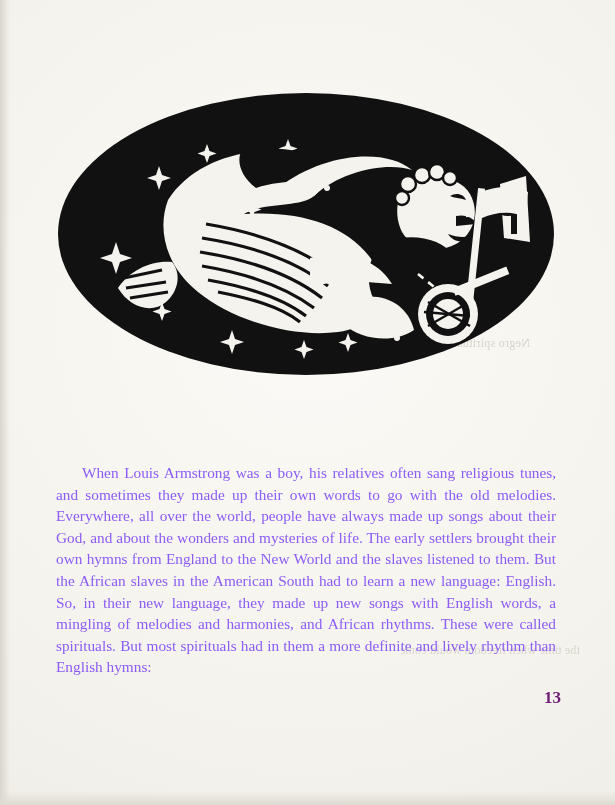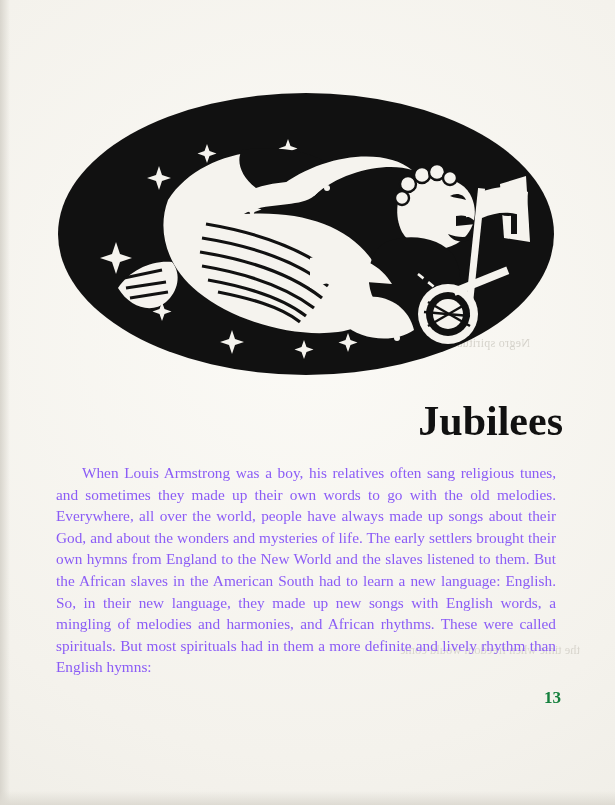--- a/index.html
+++ b/index.html
@@ -101,21 +101,21 @@
     hyphens: manual;
   }
 
   .page-number {
     position: absolute;
     right: 54px;
     top: 688px;
     font-family: "Liberation Serif", serif;
     font-weight: bold;
     font-size: 17px;
-    color: #15803d;
+    color: #701a75;
   }
 </style>
 </head>
 <body>
 
 <div class="page">
   <div class="paper-tint"></div>
   <div class="page-edge-left"></div>
   <div class="page-edge-bottom"></div>
 
@@ -237,18 +237,17 @@
           <rect x="398" y="196" width="58" height="8" fill="#f5f3ee" transform="rotate(-22 398 200)"></rect>
         </g>
 
         <path d="M300 206 C 330 200, 352 214, 358 238 C 338 252, 304 248, 288 232 C 282 222, 288 210, 300 206 Z" fill="#f5f3ee"></path>
         <path d="M254 166 C 290 156, 322 168, 336 192 C 312 190, 280 186, 254 196 Z" fill="#f5f3ee"></path>
 
       </g>
     </svg>
   </div>
 
-  <div class="heading">Jubilees</div>
 
   <div class="body-text">When Louis Armstrong was a boy, his relatives often sang religious tunes, and sometimes they made up their own words to go with the old melodies. Everywhere, all over the world, people have always made up songs about their God, and about the wonders and mysteries of life. The early settlers brought their own hymns from England to the New World and the slaves listened to them. But the African slaves in the American South had to learn a new language: English. So, in their new language, they made up new songs with English words, a mingling of melodies and harmonies, and African rhythms. These were called spirituals. But most spirituals had in them a more definite and lively rhythm than English hymns:</div>
 
   <div class="page-number">13</div>
 </div>
 
 </body></html>

